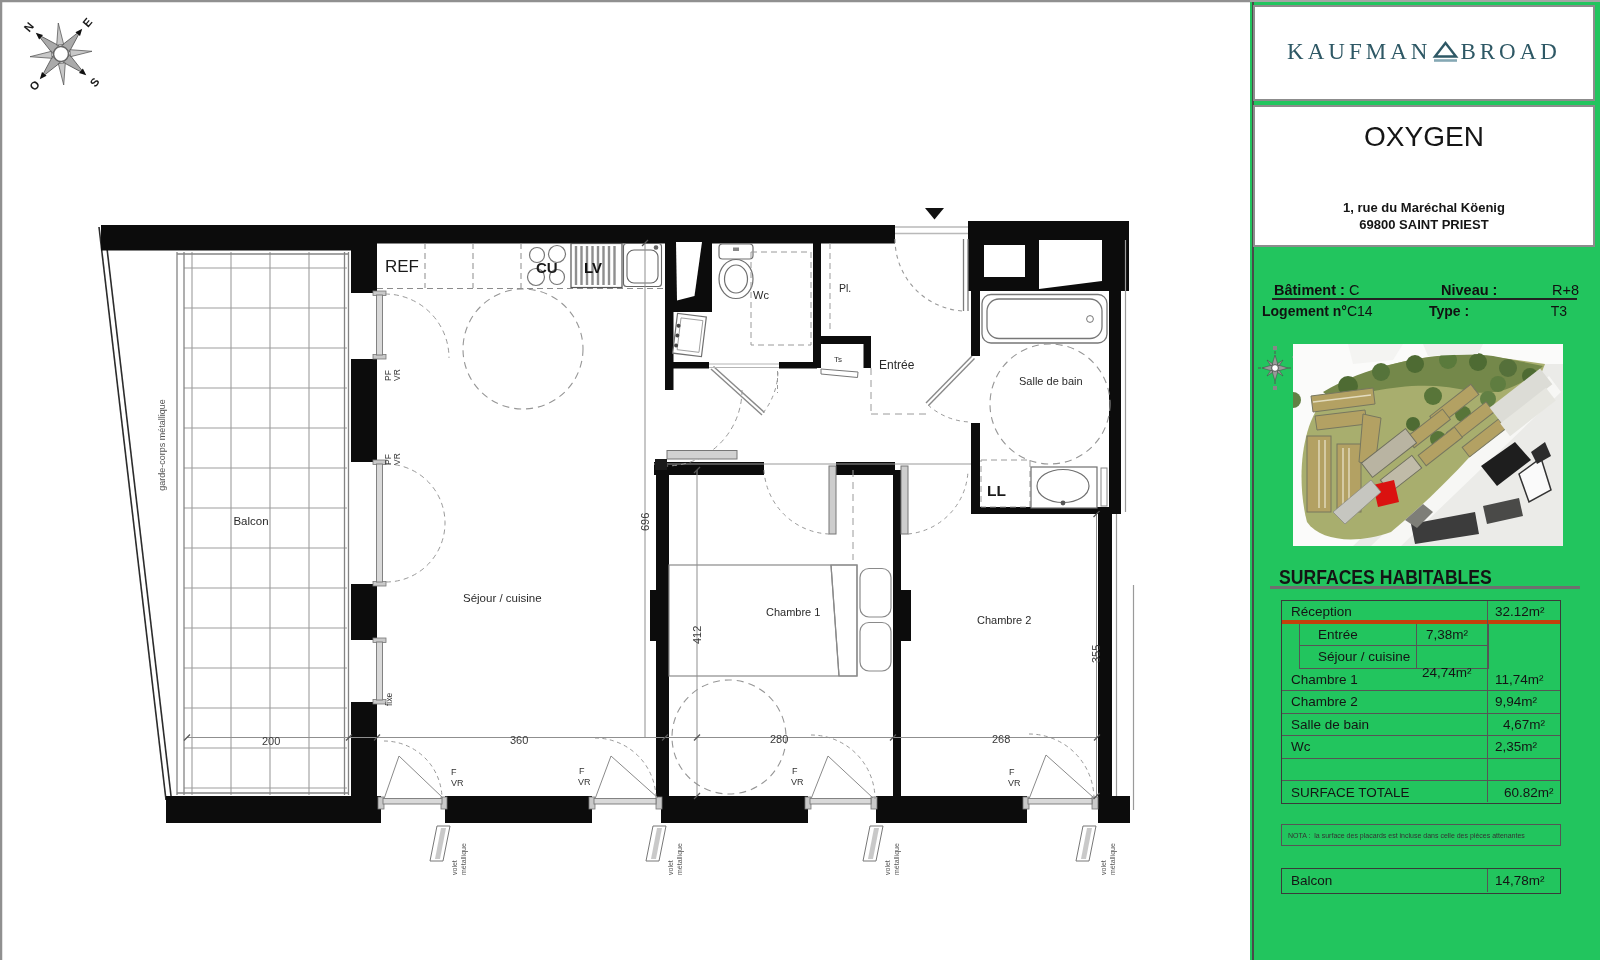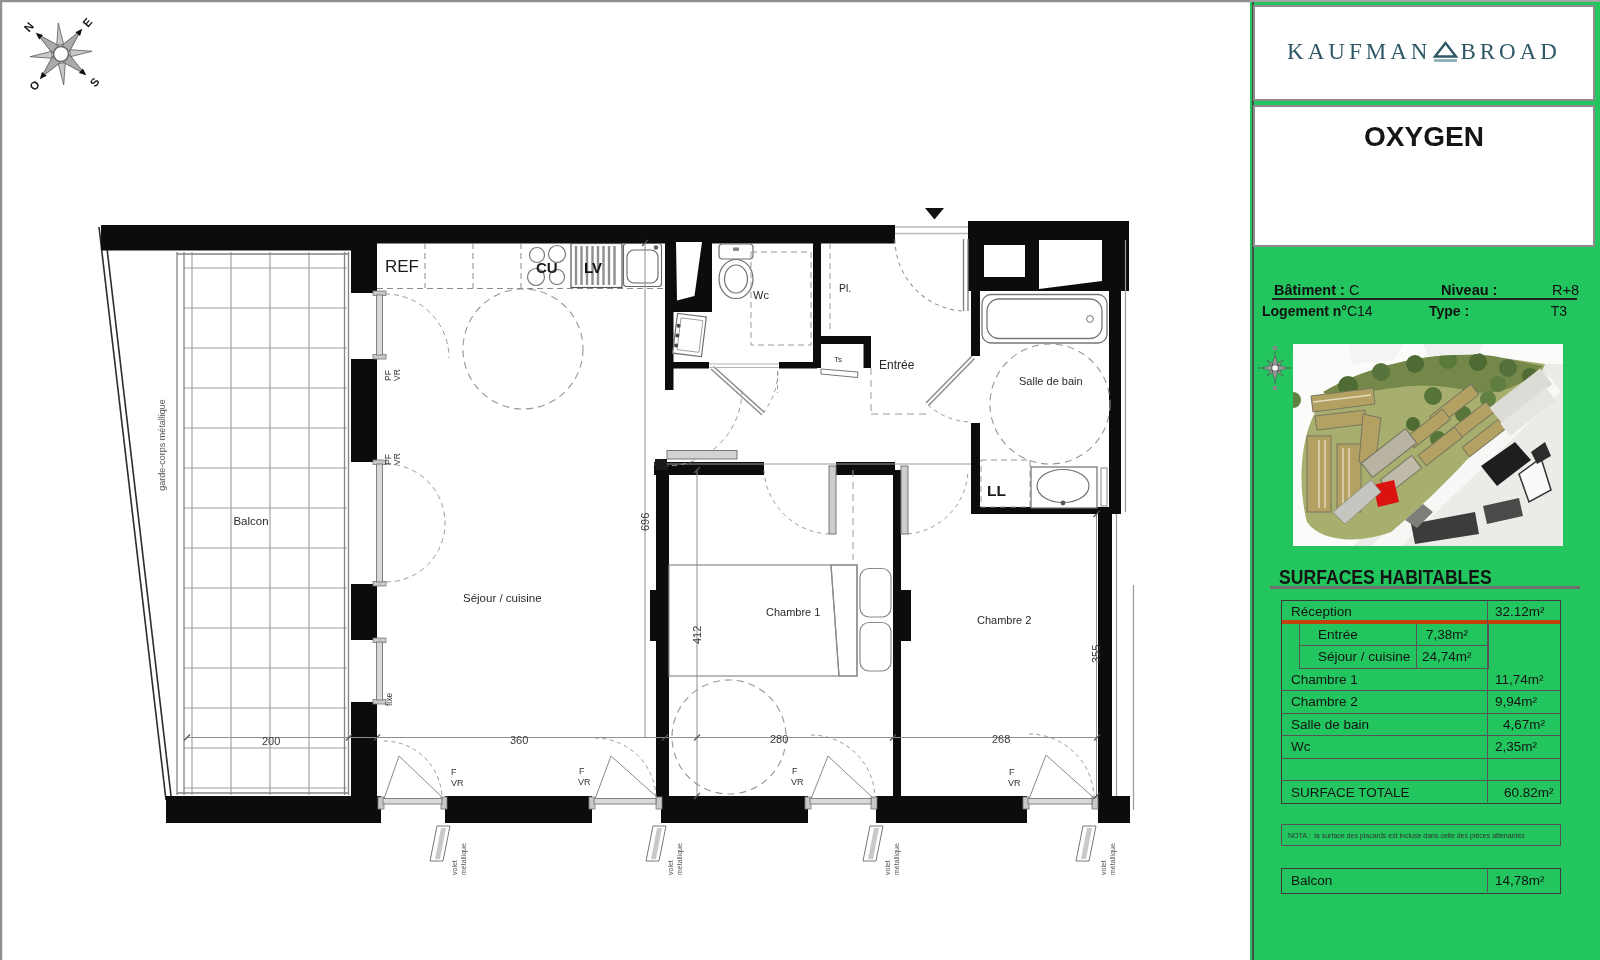--- a/index.html
+++ b/index.html
@@ -453,22 +453,23 @@
 
     <div class="abs" style="left:3px;top:5px;width:342px;height:96px;border:2px solid #8c8c8c;background:#fff;box-sizing:border-box"></div>
 
     <div class="abs" style="left:3px;top:39px;width:342px;text-align:center;font-family:'Liberation Serif',serif;font-size:23px;color:#2e5865;letter-spacing:4px;white-space:nowrap">KAUFMAN<svg width="27" height="21" viewBox="0 0 27 21" style="vertical-align:-3px;margin:0 1px">
           <path d="M13.5,2 L24,15.5 L3,15.5 Z" fill="none" stroke="#2e5865" stroke-width="2.4"></path>
           <line x1="2" y1="19.5" x2="25" y2="19.5" stroke="#85a8b4" stroke-width="2.6"></line>
         </svg>BROAD</div>
 
     <div class="abs" style="left:3px;top:105px;width:342px;height:142px;border:2px solid #8c8c8c;background:#fff;box-sizing:border-box"></div>
 
-    <div class="abs" style="left:3px;top:121px;width:342px;text-align:center;font-size:28px;letter-spacing:0px;color:#151515;font-weight:bold">OXYGEN</div>
-
+    <div class="abs" style="left:3px;top:121px;width:342px;text-align:center;font-size:28px;letter-spacing:0px;color:#151515;font-weight:normal">OXYGEN</div>
+
+    <div class="abs" style="left:3px;top:200px;width:342px;text-align:center;font-size:13px;color:#151515;line-height:16.5px;font-weight:bold">1, rue du Maréchal Köenig<br>69800 SAINT PRIEST</div>
 
     <div class="abs" style="left:24px;top:282px;width:305px;font-size:14.5px;color:#111">
       <b>Bâtiment :</b> C<span style="position:absolute;left:167px"><b>Niveau :</b></span><span style="position:absolute;right:0">R+8</span>
     </div>
 
     <div class="abs" style="left:22px;top:298px;width:305px;height:2px;background:#222"></div>
 
     <div class="abs" style="left:12px;top:303px;width:305px;font-size:14px;color:#111">
       <b>Logement n°</b>C14<span style="position:absolute;left:167px"><b>Type :</b></span><span style="position:absolute;right:0">T3</span>
     </div>
@@ -578,21 +579,21 @@
       </div>
 
       <div style="position:absolute;left:17px;top:22.5px;width:190px;height:22.5px;border:1px solid #555;border-top:none;box-sizing:border-box">
         <span style="position:absolute;left:18px;top:3px">Entrée</span>
         <span style="position:absolute;left:126px;top:3px">7,38m²</span>
         <div style="position:absolute;left:116px;top:0;width:1px;height:21.5px;background:#555"></div>
       </div>
 
       <div style="position:absolute;left:17px;top:45px;width:190px;height:22.5px;border:1px solid #555;border-top:none;box-sizing:border-box">
         <span style="position:absolute;left:18px;top:3px">Séjour / cuisine</span>
-        <span style="position:absolute;left:122px;top:3px">24,74m²</span>
+        <span style="position:absolute;left:122px;top:19px">24,74m²</span>
         <div style="position:absolute;left:116px;top:0;width:1px;height:21.5px;background:#555"></div>
       </div>
 
       <div style="position:absolute;left:0;top:67.5px;width:100%;height:22.5px;border-bottom:1px solid #555;box-sizing:border-box">
         <span style="position:absolute;left:9px;top:3px">Chambre 1</span>
         <span style="position:absolute;left:213px;top:3px">11,74m²</span>
       </div>
 
       <div style="position:absolute;left:0;top:90px;width:100%;height:22.5px;border-bottom:1px solid #555;box-sizing:border-box">
         <span style="position:absolute;left:9px;top:3px">Chambre 2</span>

